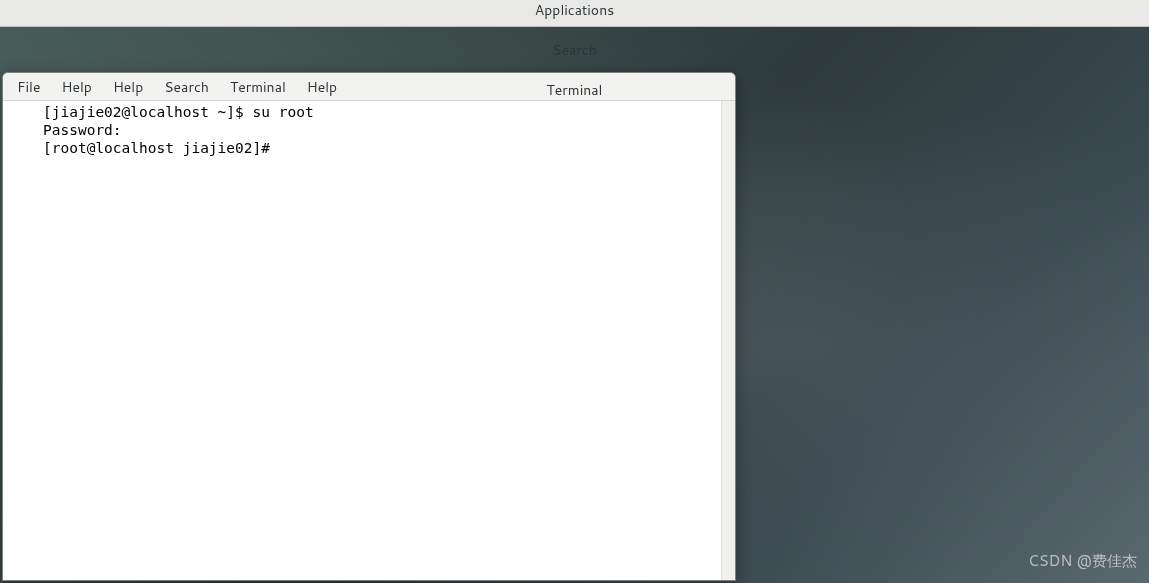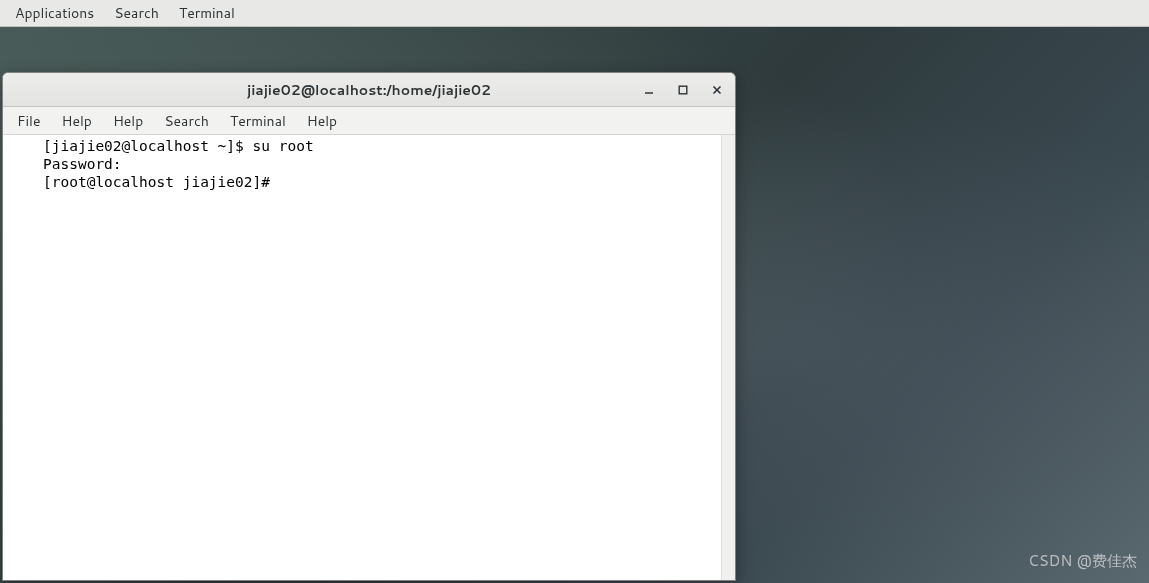--- a/index.html
+++ b/index.html
@@ -30,20 +30,21 @@
       position: relative;
       height: 27px;
       background: #e8e8e6;
       border-bottom: 1px solid #c0c0c0;
       display: flex;
       align-items: center;
       padding: 0 15px;
       gap: 20px;
       z-index: 10;
       color: #2e3436;
+      flex-direction: column;
     }
     .top-bar-item {
       cursor: pointer;
       font-size: 14px;
     }
     .terminal-window {
       position: absolute;
       left: 2px;
       top: 72px;
       width: 734px;
@@ -144,41 +145,20 @@
 
 <div class="desktop-background"></div>
 
 <div class="top-bar">
   <span class="top-bar-item">Applications</span>
   <span class="top-bar-item">Search</span>
   <span class="top-bar-item">Terminal</span>
 </div>
 
 <div class="terminal-window">
-  <div class="titlebar">
-    <span class="titlebar-title">jiajie02@localhost:/home/jiajie02</span>
-    <div class="titlebar-controls">
-      <div class="titlebar-btn">
-        <svg viewBox="0 0 12 12">
-            <line x1="2" y1="9" x2="10" y2="9" stroke="#2e3436" stroke-width="1.6"></line>
-          </svg>
-      </div>
-      <div class="titlebar-btn">
-        <svg viewBox="0 0 12 12">
-            <rect x="2.2" y="2.2" width="7.6" height="7.6" fill="none" stroke="#2e3436" stroke-width="1.4"></rect>
-          </svg>
-      </div>
-      <div class="titlebar-btn">
-        <svg viewBox="0 0 12 12">
-            <line x1="2.5" y1="2.5" x2="9.5" y2="9.5" stroke="#2e3436" stroke-width="1.6"></line>
-            <line x1="9.5" y1="2.5" x2="2.5" y2="9.5" stroke="#2e3436" stroke-width="1.6"></line>
-          </svg>
-      </div>
-    </div>
-  </div>
   <div class="menubar">
     <span class="menubar-item">File</span>
     <span class="menubar-item">Help</span>
     <span class="menubar-item">Help</span>
     <span class="menubar-item">Search</span>
     <span class="menubar-item">Terminal</span>
     <span class="menubar-item">Help</span>
   </div>
   <div class="terminal-body">
     <div class="terminal-content"><span>[jiajie02@localhost ~]$ su root</span>

